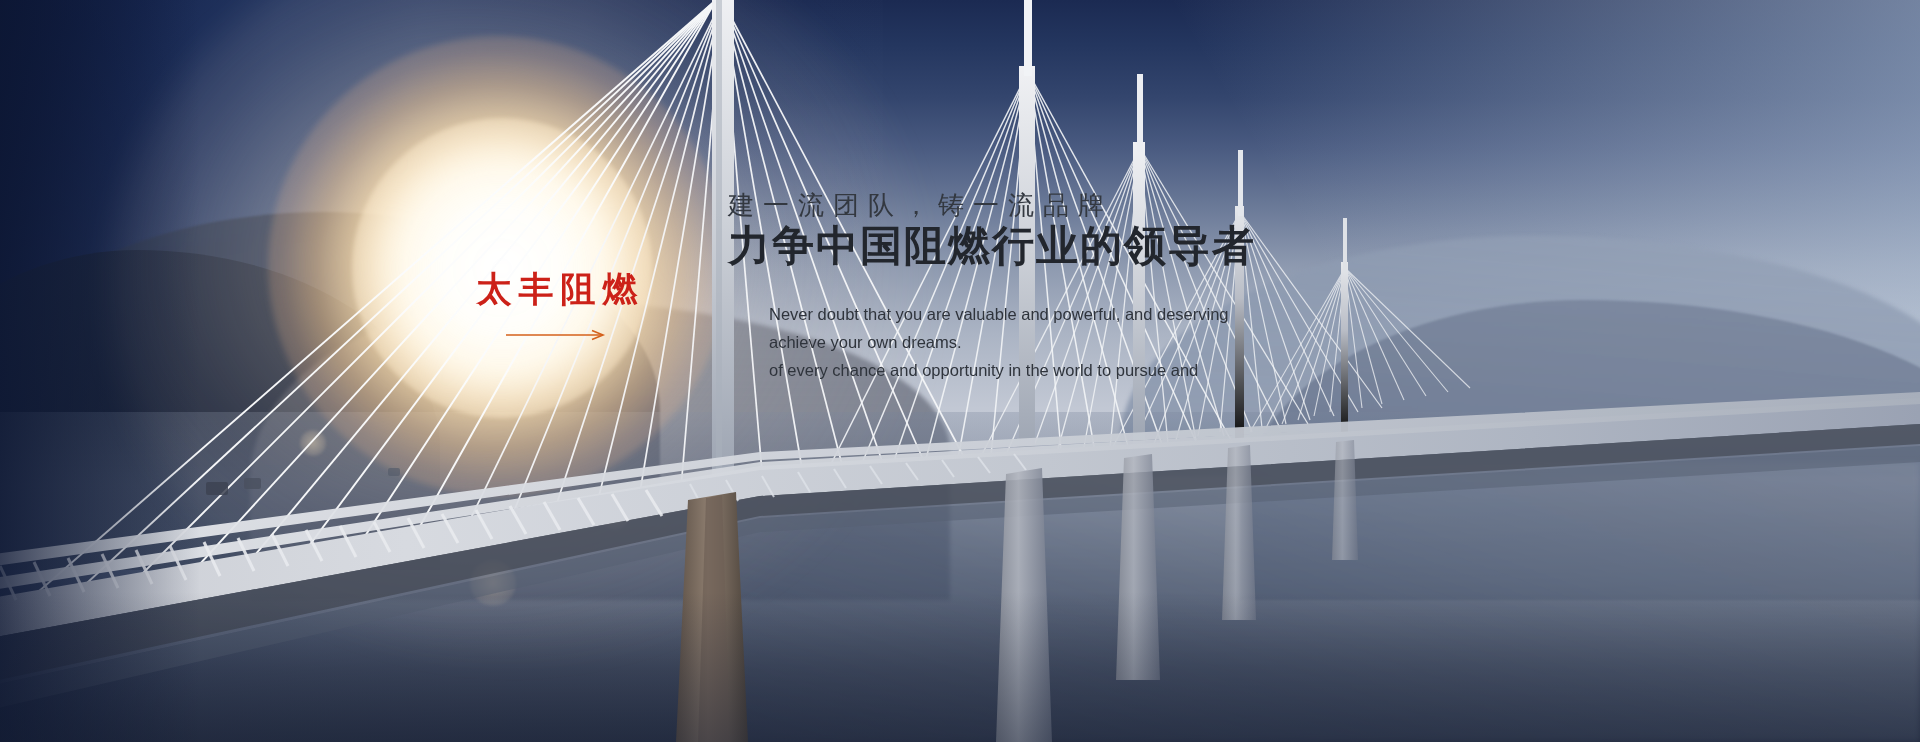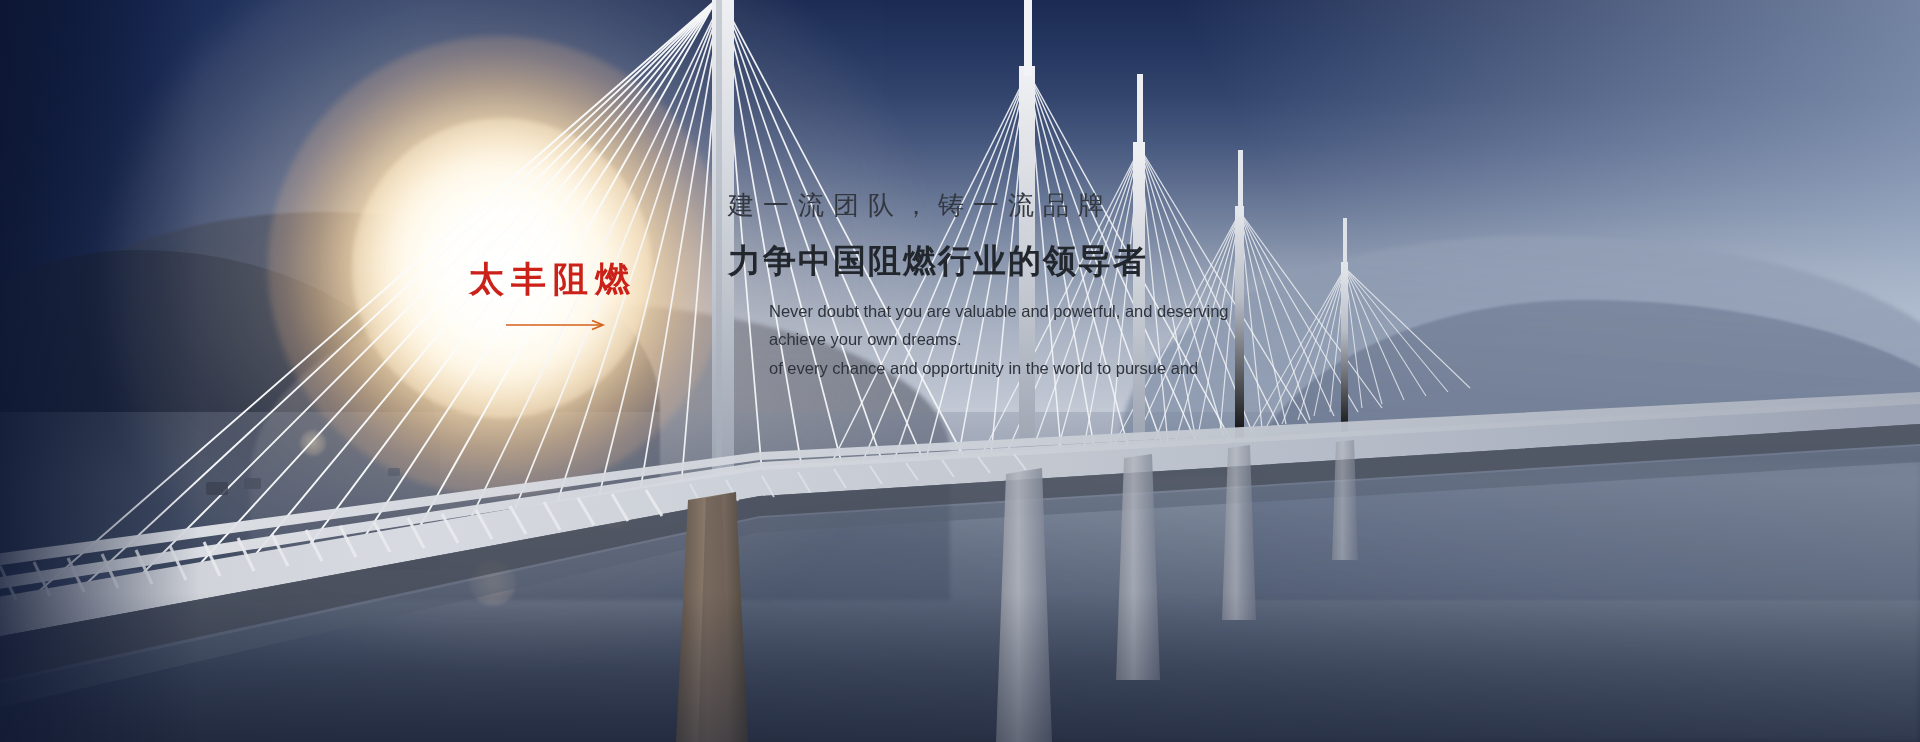--- a/index.html
+++ b/index.html
@@ -159,23 +159,23 @@
   
   .bridge-wrap { position:absolute; inset:0; }
   .bridge-svg { position:absolute; inset:0; width:1920px; height:742px; }
 
   
   .content {
     position:absolute; left:0; top:0; width:1920px; height:742px;
     z-index:30;
   }
   .logo-block {
-    position:absolute; left:462px; top:262px;
+    position:absolute; left:462px; top:272px;
     width:190px;
-    text-align:left;
+    text-align:center;
   }
   .logo-text {
     font-family:"DejaVu Sans","Liberation Sans",sans-serif;
     font-size:35px;
     font-weight:bold;
     letter-spacing:7px;
     color:#cc2118;
     line-height:1;
     text-indent:7px;
     white-space:nowrap;
@@ -188,31 +188,31 @@
   .logo-arrow svg { position:absolute; left:44px; top:0; }
 
   .text-block { position:absolute; left:728px; top:190px; }
 
   .headline-1 {
     font-family:Liberation Sans, sans-serif;
     font-size:26px;
     letter-spacing:9px;
     color:#333840;
     line-height:1.2;
-    margin-bottom:20px;
+    margin-bottom:0;
     white-space:nowrap;
   }
   .headline-2 {
     font-family:"DejaVu Sans","Liberation Sans",sans-serif;
-    font-size:33px;
+    font-size:42px;
     font-weight:bold;
     letter-spacing:2px;
     color:#22262d;
     line-height:1.2;
-    margin-bottom:16px;
+    margin-bottom:28px;
     white-space:nowrap;
   }
   .sub-para {
     font-family:"Liberation Sans", sans-serif;
     font-size:16.5px;
     color:#2f343c;
     line-height:1.72;
     max-width:560px;
     margin-left:41px;
   }

